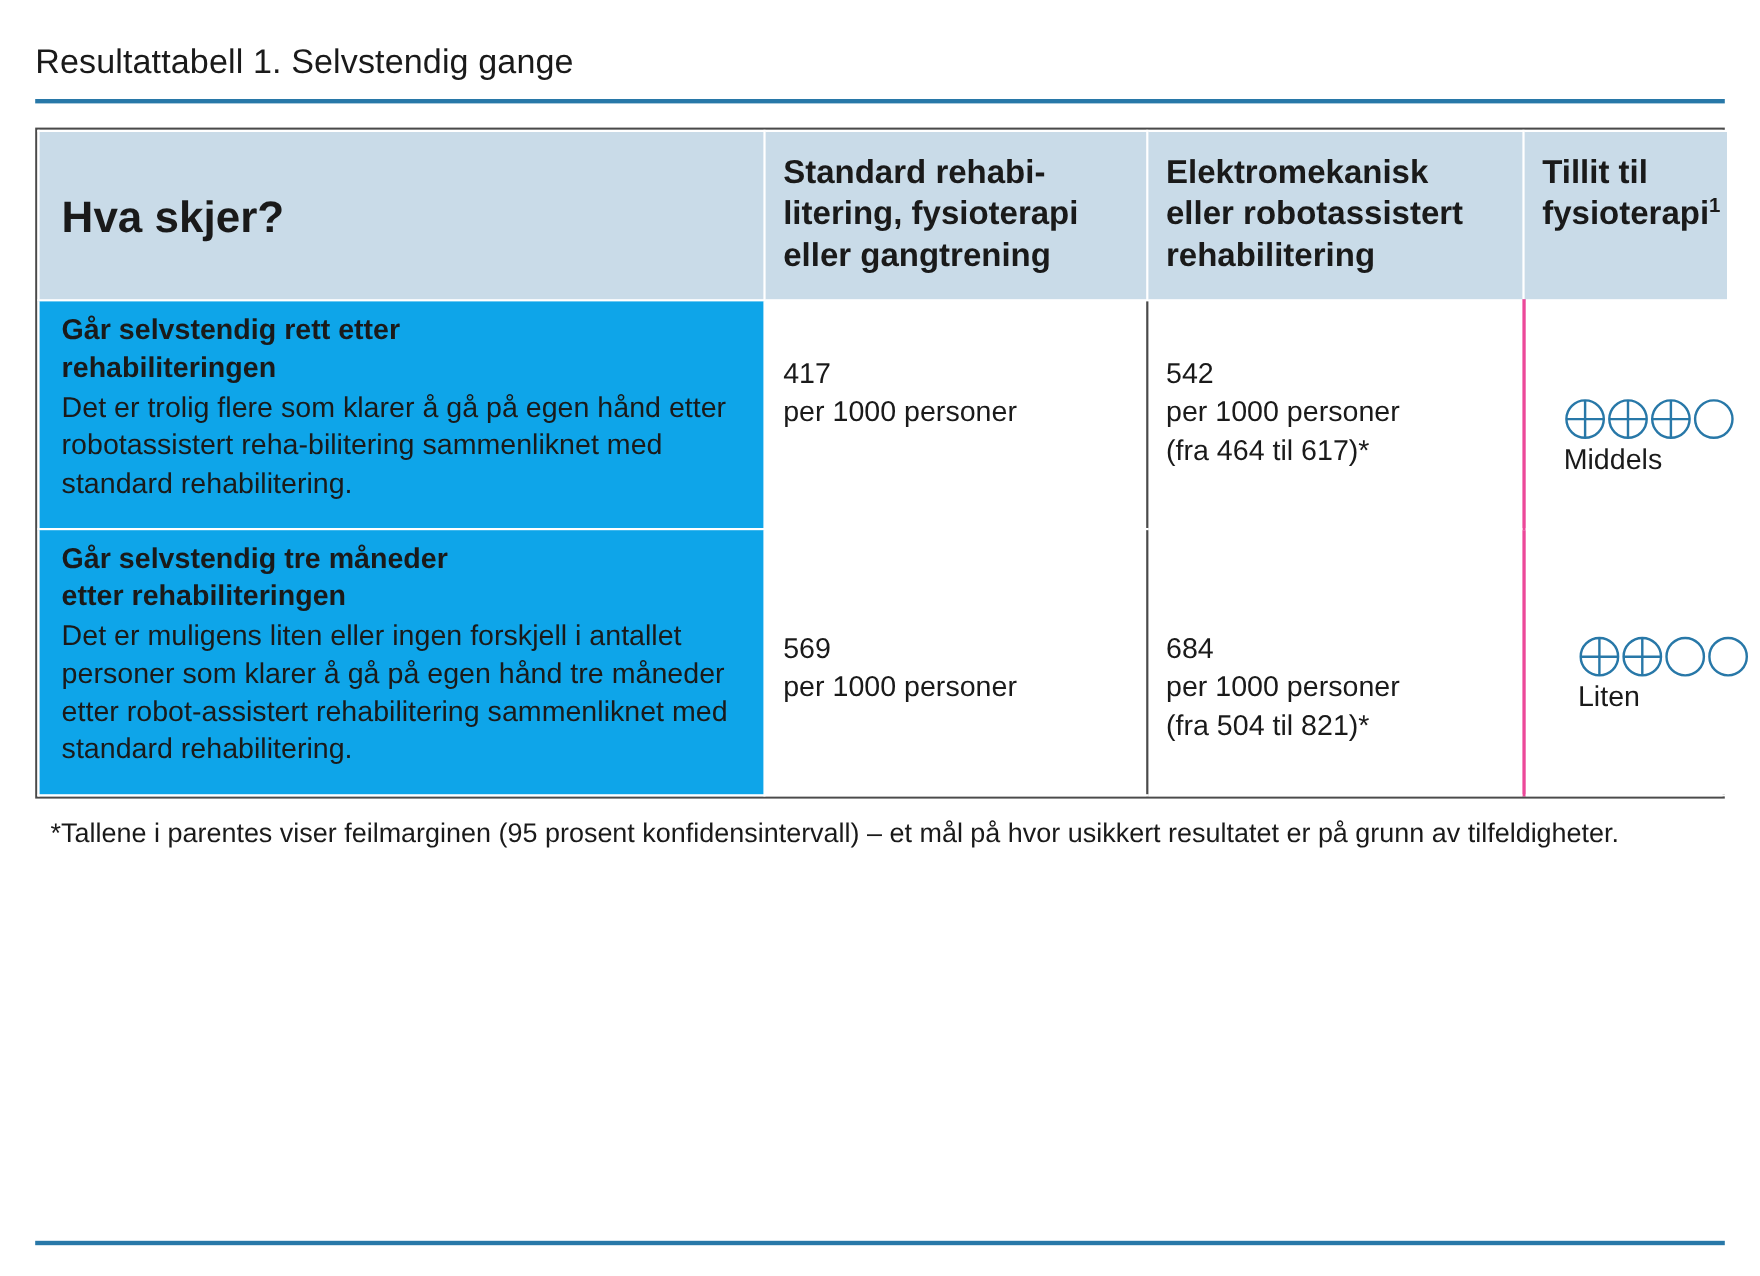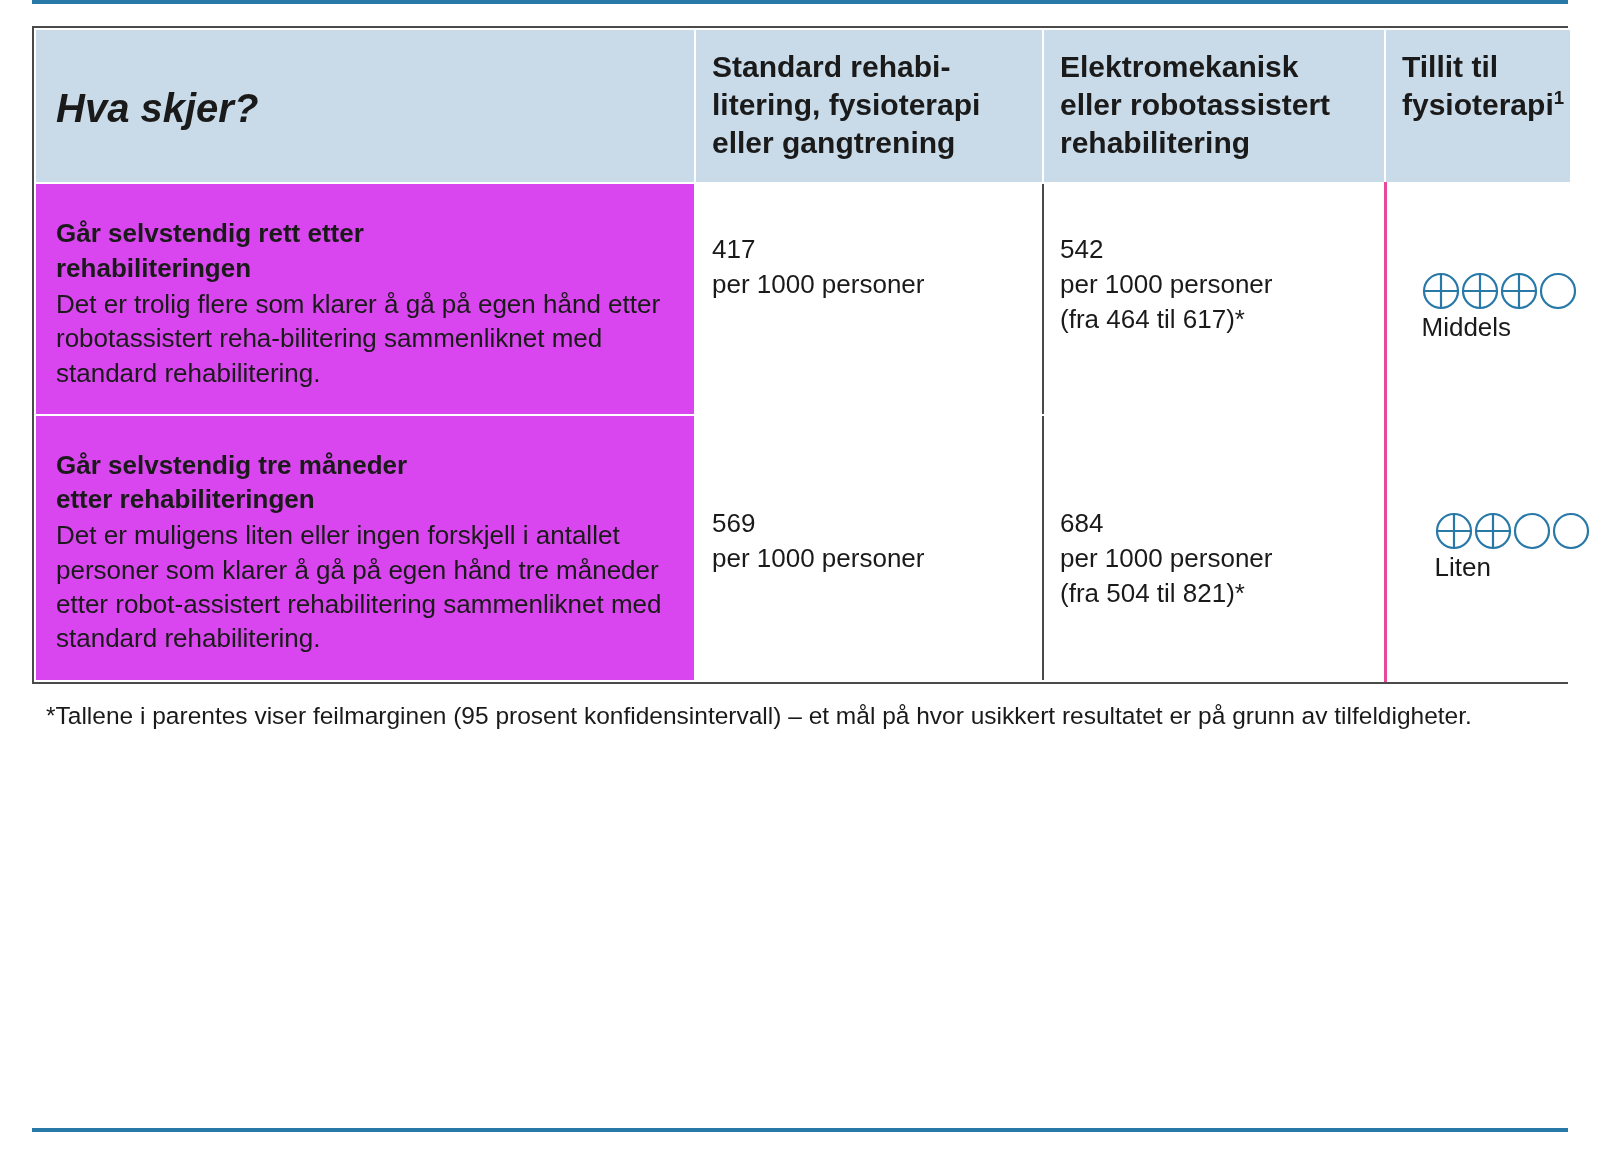--- a/index.html
+++ b/index.html
@@ -56,30 +56,29 @@
     font-size: 30px;
     line-height: 1.27;
     color: #1a1a1a;
   }
   .hdr-row th.first {
     font-size: 40px;
     font-weight: bold;
     padding: 22px 18px 18px 20px;
     line-height: 1.1;
     vertical-align: middle;
-    font-style: italic;
   }
   .hdr-row th sup {
     font-size: 0.62em;
     vertical-align: super;
     line-height: 0;
   }
   .body-row td.desc {
-    background: #d946ef;
-    padding: 32px 22px 24px 20px;
+    background: #0ea5e9;
+    padding: 8px 22px 24px 20px;
     font-size: 26px;
     line-height: 1.32;
   }
   .body-row td.desc .lead {
     font-weight: bold;
     display: block;
     margin-bottom: 2px;
   }
   .body-row td.num {
     background: #ffffff;
@@ -141,20 +140,21 @@
     position: absolute;
     left: 32px;
     bottom: 28px;
   }
 </style>
 </head>
 <body>
 
 <div class="page">
 
+  <div class="doc-title">Resultattabell 1. Selvstendig gange</div>
   <div class="rule-top"></div>
 
   <div class="table-wrap">
     <table class="result">
       <colgroup>
         <col class="c1">
           <col class="c2">
           <col class="c3">
           <col class="c4">
       </colgroup>

